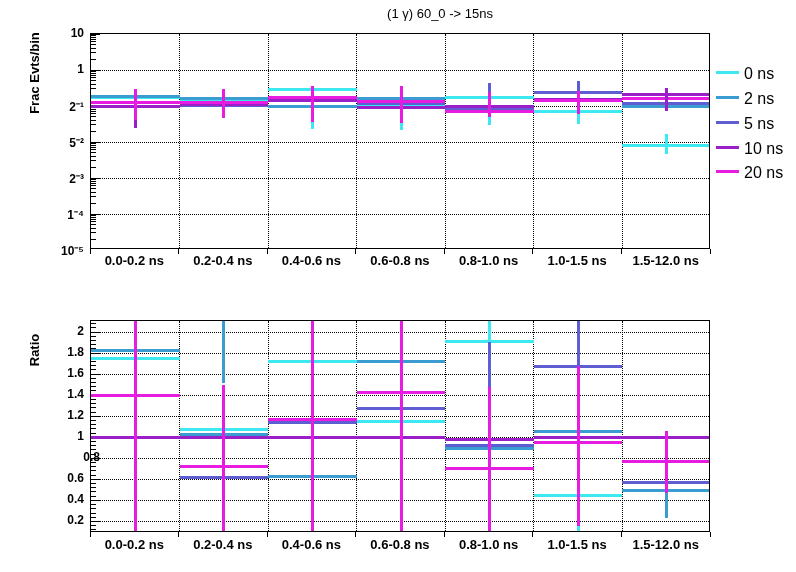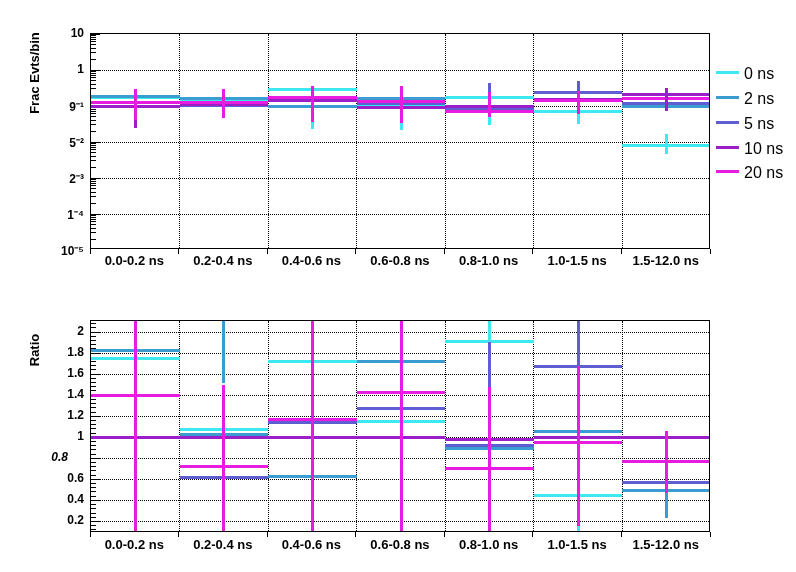--- a/index.html
+++ b/index.html
@@ -19,20 +19,21 @@
   .gridline-h{position:absolute;border-top:1px dotted #000;height:0;}
   .gridline-v{position:absolute;border-left:1px dotted #000;width:0;}
   .tick{position:absolute;background:#000;}
   .dline{position:absolute;height:3px;}
   .ebar{position:absolute;width:3px;}
 </style>
 </head>
 <body>
 
 <div id="page">
+  <div id="plot-title">(1 γ) 60_0 -&gt; 15ns</div>
 
   <div class="ylab" style="left:-26px;top:66px;width:120px;height:14px;">Frac Evts/bin</div>
   <div class="ylab" style="left:4px;top:343px;width:60px;height:14px;">Ratio</div>
 
   <div id="pad-top"></div>
   <div id="pad-bottom"></div>
 
   <div id="legend">
       <div class="legend-row" style="left: 716px; top: 65px; width: 78px;">
         <div class="legend-swatch" style="background: rgb(60, 233, 240);"></div>
@@ -170,21 +171,21 @@
         <div class="ebar" style="left: 397.071px; top: 57.6742px; height: 25.1629px; background: rgb(232, 27, 224);"></div>
         <div class="ebar" style="left: 485.643px; top: 46.8371px; height: 10.2239px; background: rgb(94, 94, 210);"></div>
         <div class="ebar" style="left: 485.643px; top: 78.9775px; height: 10.8371px; background: rgb(60, 233, 240);"></div>
         <div class="ebar" style="left: 485.643px; top: 57.061px; height: 22.9256px; background: rgb(232, 27, 224);"></div>
         <div class="ebar" style="left: 574.214px; top: 53.8146px; height: 23.1058px; background: rgb(155, 31, 201);"></div>
         <div class="ebar" style="left: 574.214px; top: 99.7038px; height: 20.4369px; background: rgb(60, 233, 240);"></div>
       </div>
     </div>
     <div class="ytick-label" style="left: 40px; top: 26px;">10</div>
     <div class="ytick-label" style="left: 40px; top: 62px;">1</div>
-    <div class="ytick-label" style="left: 40px; top: 98px;">9⁻¹</div>
+    <div class="ytick-label" style="left: 40px; top: 98px;">2⁻¹</div>
     <div class="ytick-label" style="left: 40px; top: 134px;">5⁻²</div>
     <div class="ytick-label" style="left: 40px; top: 170px;">2⁻³</div>
     <div class="ytick-label" style="left: 40px; top: 206px;">1⁻⁴</div>
     <div class="ytick-label" style="left: 40px; top: 242px;">10⁻⁵</div>
     <div class="tick" style="left: 89.5px; top: 249px; width: 1px; height: 5px;"></div>
     <div class="tick" style="left: 178.071px; top: 249px; width: 1px; height: 5px;"></div>
     <div class="tick" style="left: 266.643px; top: 249px; width: 1px; height: 5px;"></div>
     <div class="tick" style="left: 355.214px; top: 249px; width: 1px; height: 5px;"></div>
     <div class="tick" style="left: 443.786px; top: 249px; width: 1px; height: 5px;"></div>
     <div class="tick" style="left: 532.357px; top: 249px; width: 1px; height: 5px;"></div>
@@ -313,21 +314,21 @@
         <div class="ebar" style="left: 574.214px; top: 172.02px; height: 25.2506px; background: rgb(58, 156, 208);"></div>
         <div class="ebar" style="left: 574.214px; top: 109.945px; height: 62.0744px; background: rgb(232, 27, 224);"></div>
       </div>
     </div>
     <div class="ytick-label" style="left: 40px; top: 324.047px;">2</div>
     <div class="ytick-label" style="left: 40px; top: 345.089px;">1.8</div>
     <div class="ytick-label" style="left: 40px; top: 366.132px;">1.6</div>
     <div class="ytick-label" style="left: 40px; top: 387.174px;">1.4</div>
     <div class="ytick-label" style="left: 40px; top: 408.216px;">1.2</div>
     <div class="ytick-label" style="left: 40px; top: 429.258px;">1</div>
-    <div class="ytick-label" style="left: 24px; top: 450.3px; font-style: italic;">0.8</div>
+    <div class="ytick-label" style="left: 56px; top: 450.3px;">0.8</div>
     <div class="ytick-label" style="left: 40px; top: 471.342px;">0.6</div>
     <div class="ytick-label" style="left: 40px; top: 492.385px;">0.4</div>
     <div class="ytick-label" style="left: 40px; top: 513.427px;">0.2</div>
     <div class="tick" style="left: 89.5px; top: 532px; width: 1px; height: 5px;"></div>
     <div class="tick" style="left: 178.071px; top: 532px; width: 1px; height: 5px;"></div>
     <div class="tick" style="left: 266.643px; top: 532px; width: 1px; height: 5px;"></div>
     <div class="tick" style="left: 355.214px; top: 532px; width: 1px; height: 5px;"></div>
     <div class="tick" style="left: 443.786px; top: 532px; width: 1px; height: 5px;"></div>
     <div class="tick" style="left: 532.357px; top: 532px; width: 1px; height: 5px;"></div>
     <div class="tick" style="left: 620.929px; top: 532px; width: 1px; height: 5px;"></div>

